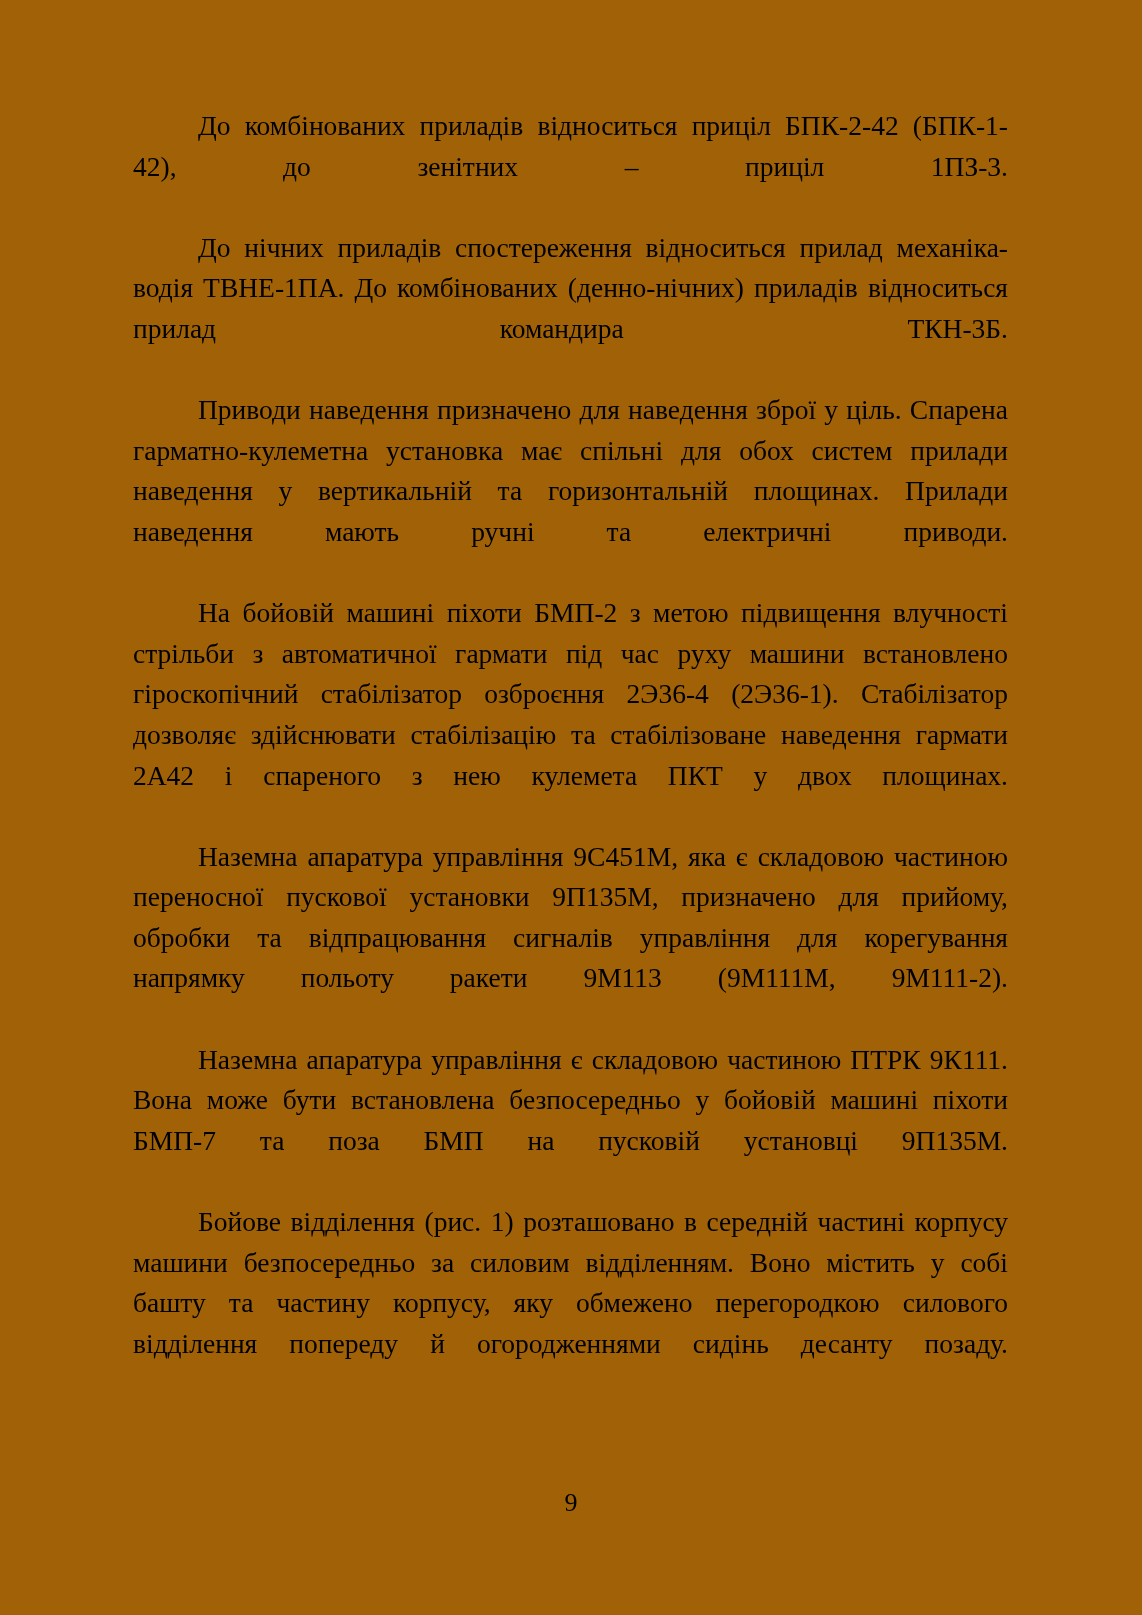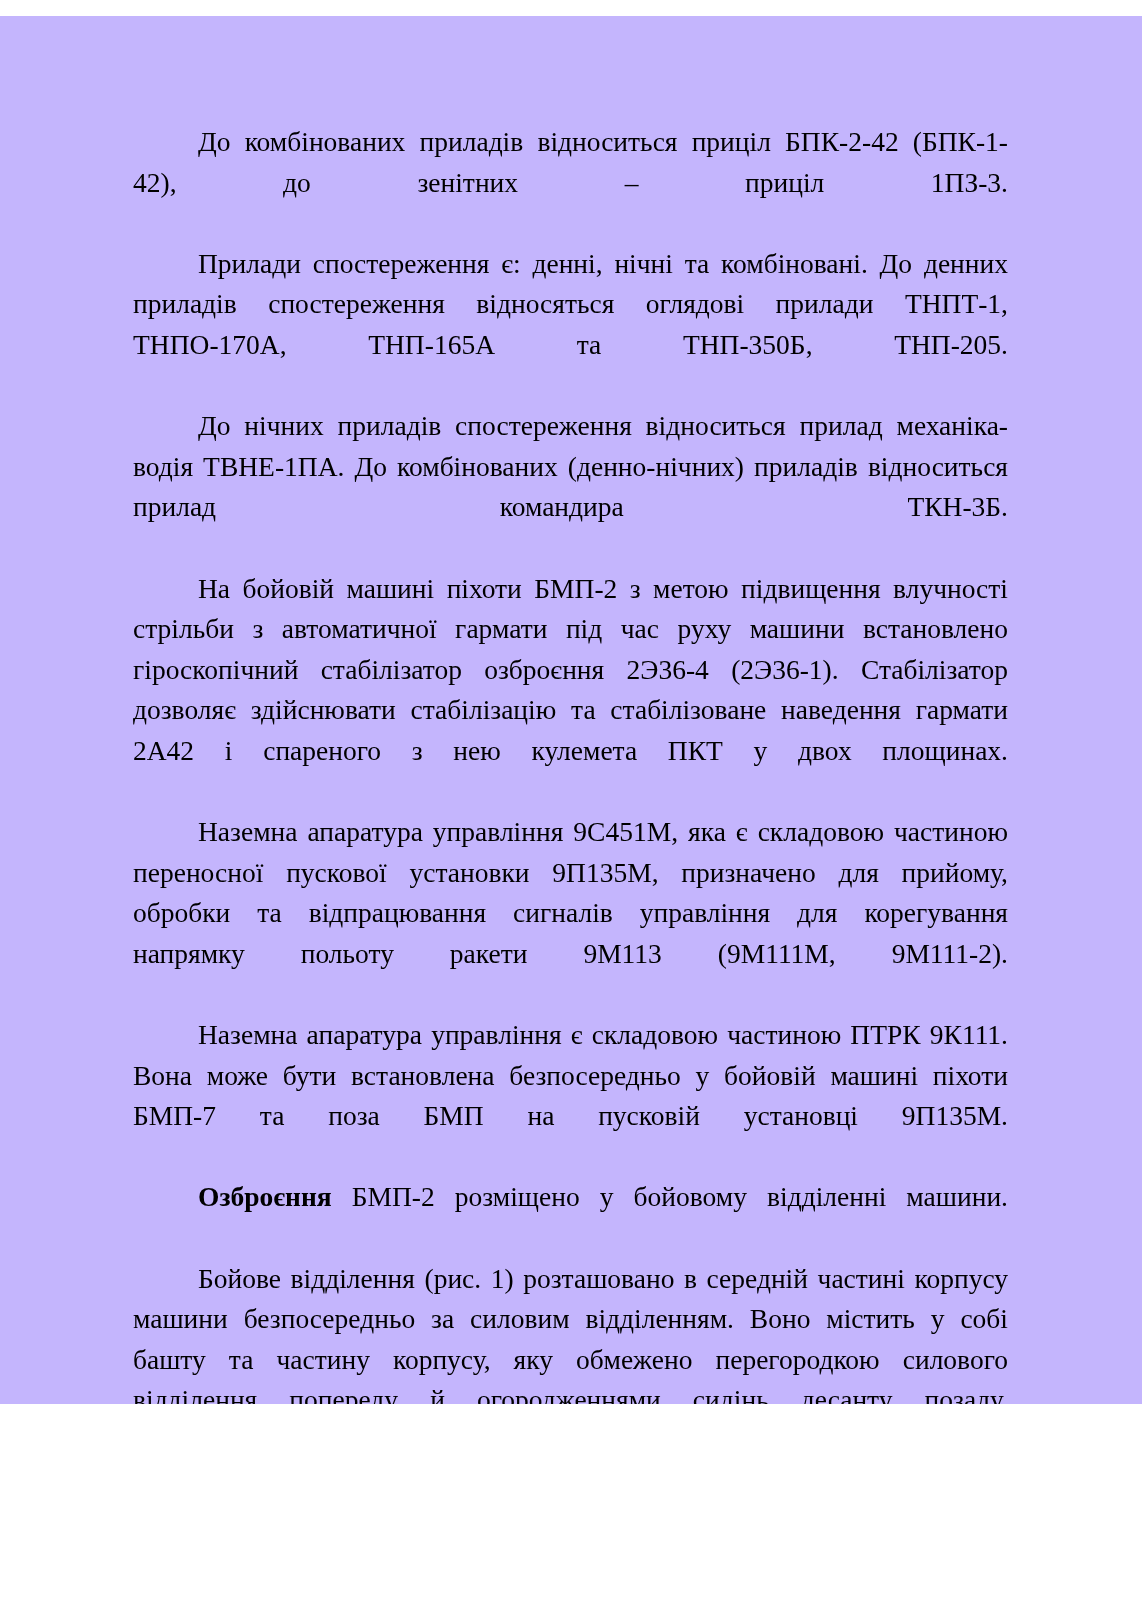--- a/index.html
+++ b/index.html
@@ -8,23 +8,23 @@
     padding: 0;
     background: #ffffff;
   }
   body {
     font-family: "Liberation Serif", "DejaVu Serif", serif;
     color: #000000;
   }
   .page {
     position: relative;
     width: 1142px;
-    height: 1388px;
-    margin: 16px auto;
-    background: #c4b5fd;
+    height: 1615px;
+    margin: 0 auto;
+    background: #a16207;
     box-sizing: border-box;
     overflow: hidden;
   }
   .text-block {
     position: absolute;
     left: 133px;
     top: 106px;
     width: 875px;
   }
   p.para {
@@ -63,33 +63,32 @@
 </style>
 </head>
 <body>
 
 <div class="page">
 
   <div class="text-block">
 
     <p class="para">До комбінованих приладів відноситься приціл БПК-2-42 (БПК-1-42), до зенітних – приціл 1ПЗ-3.</p>
 
-    <p class="para">Прилади спостереження є: денні, нічні та комбіновані. До денних приладів спостереження відносяться оглядові прилади ТНПТ-1, ТНПО-170А, ТНП-165А та ТНП-350Б, ТНП-205.</p>
 
     <p class="para">До нічних приладів спостереження відноситься прилад механіка-водія ТВНЕ-1ПА. До комбінованих (денно-нічних) приладів відноситься прилад командира ТКН-3Б.</p>
 
+    <p class="para">Приводи наведення призначено для наведення зброї у ціль. Спарена гарматно-кулеметна установка має спільні для обох систем прилади наведення у вертикальній та горизонтальній площинах. Прилади наведення мають ручні та електричні приводи.</p>
 
     <p class="para">На бойовій машині піхоти БМП-2 з метою підвищення влучності стрільби з автоматичної гармати під час руху машини встановлено гіроскопічний стабілізатор озброєння 2Э36-4 (2Э36-1). Стабілізатор дозволяє здійснювати стабілізацію та стабілізоване наведення гармати 2А42 і спареного з нею кулемета ПКТ у двох площинах.</p>
 
 
     <p class="para">Наземна апаратура управління 9С451М, яка є складовою частиною переносної пускової установки 9П135М, призначено для прийому, обробки та відпрацювання сигналів управління для корегування напрямку польоту ракети 9М113 (9М111М, 9М111-2).</p>
 
     <p class="para">Наземна апаратура управління є складовою частиною ПТРК 9К111. Вона може бути встановлена безпосередньо у бойовій машині піхоти БМП-7 та поза БМП на пусковій установці 9П135М.</p>
 
-    <p class="para"><b class="bold-lead">Озброєння</b><span> БМП-2 розміщено у бойовому відділенні машини.</span></p>
 
     <p class="para">Бойове відділення (рис. 1) розташовано в середній частині корпусу машини безпосередньо за силовим відділенням. Воно містить у собі башту та частину корпусу, яку обмежено перегородкою силового відділення попереду й огородженнями сидінь десанту позаду.</p>
 
   </div>
 
   <div class="page-number">9</div>
 
 </div>
 
 </body></html>

